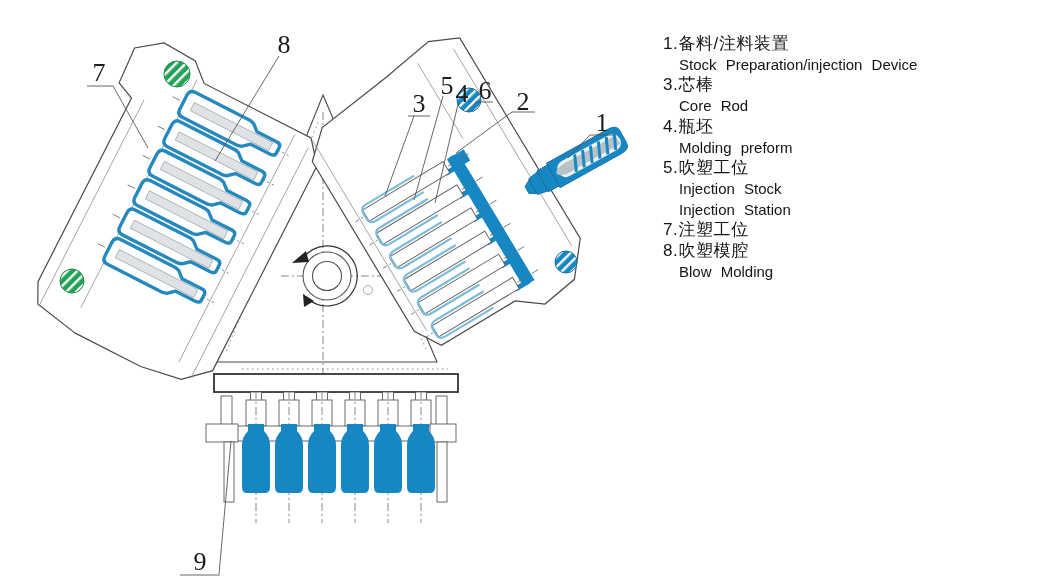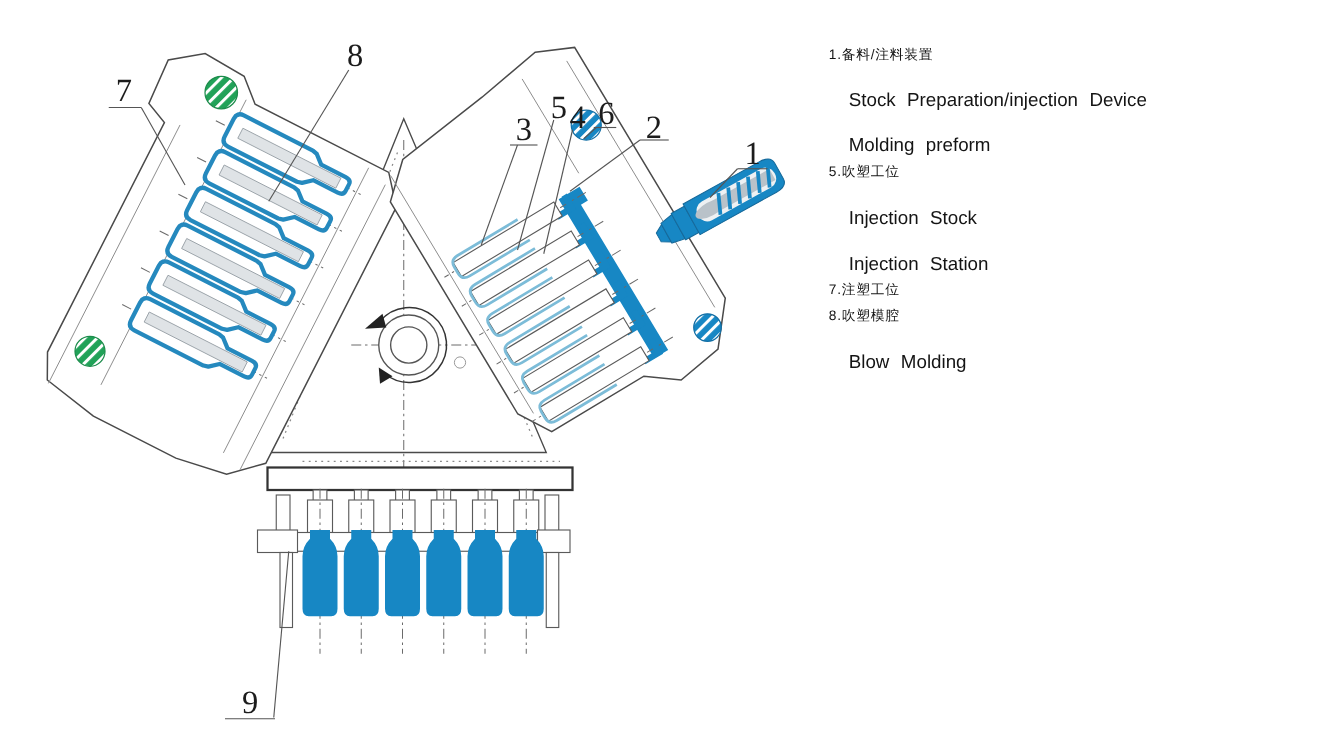--- a/index.html
+++ b/index.html
@@ -15,22 +15,22 @@
   .dot     {stroke:#8a8a8a;stroke-width:1;fill:none;stroke-dasharray:1.5 3.5;}
   .moldL   {fill:#ffffff;stroke:#2589be;stroke-width:3.4;stroke-linejoin:round;}
   .rodfill {fill:#dfe3e6;stroke:#9aa2a8;stroke-width:0.7;}
   .preform {fill:none;stroke:#7cbcd8;stroke-width:2.2;}
   .leader  {stroke:#555555;stroke-width:0.9;fill:none;}
   .callout {font-family:"Liberation Serif",serif;font-size:26px;fill:#1c1c1c;text-anchor:middle;}
   .hub     {fill:#ffffff;stroke:#555555;stroke-width:1.1;}
   
   .legend{position:absolute;left:663px;top:34px;width:320px;color:#141414;}
   .li{white-space:nowrap;}
-  .li .zh{font-size:11px;line-height:20.7px;letter-spacing:0.6px;}
-  .li .en{font-size:15px;line-height:20.7px;margin-left:16px;word-spacing:5px;margin-top:16px;}
+  .li .zh{font-size:17px;line-height:20.7px;letter-spacing:0.6px;}
+  .li .en{font-size:15px;line-height:20.7px;margin-left:16px;word-spacing:5px;}
 </style>
 </head>
 <body>
 
 <div id="stage">
 
 <svg width="1060" height="585" viewBox="0 0 1060 585">
   <defs>
     <pattern id="hatchGreen" width="7" height="7" patternUnits="userSpaceOnUse" patternTransform="rotate(-45)">
       <rect width="7" height="7" fill="#21a258"></rect>
@@ -207,20 +207,25 @@
     <text class="callout" x="200" y="570">9</text>
   </g>
 </svg>
 
 <div class="legend">
   <div class="li">
     <div class="zh"><span>1.</span><span>备料/注料装置</span></div>
     <div class="en">Stock Preparation/injection Device</div>
   </div>
   <div class="li">
+    <div class="zh"><span>3.</span><span>芯棒</span></div>
+    <div class="en">Core Rod</div>
+  </div>
+  <div class="li">
+    <div class="zh"><span>4.</span><span>瓶坯</span></div>
     <div class="en">Molding preform</div>
   </div>
   <div class="li">
     <div class="zh"><span>5.</span><span>吹塑工位</span></div>
     <div class="en">Injection Stock</div>
   </div>
   <div class="li">
     <div class="en">Injection Station</div>
   </div>
   <div class="li">

